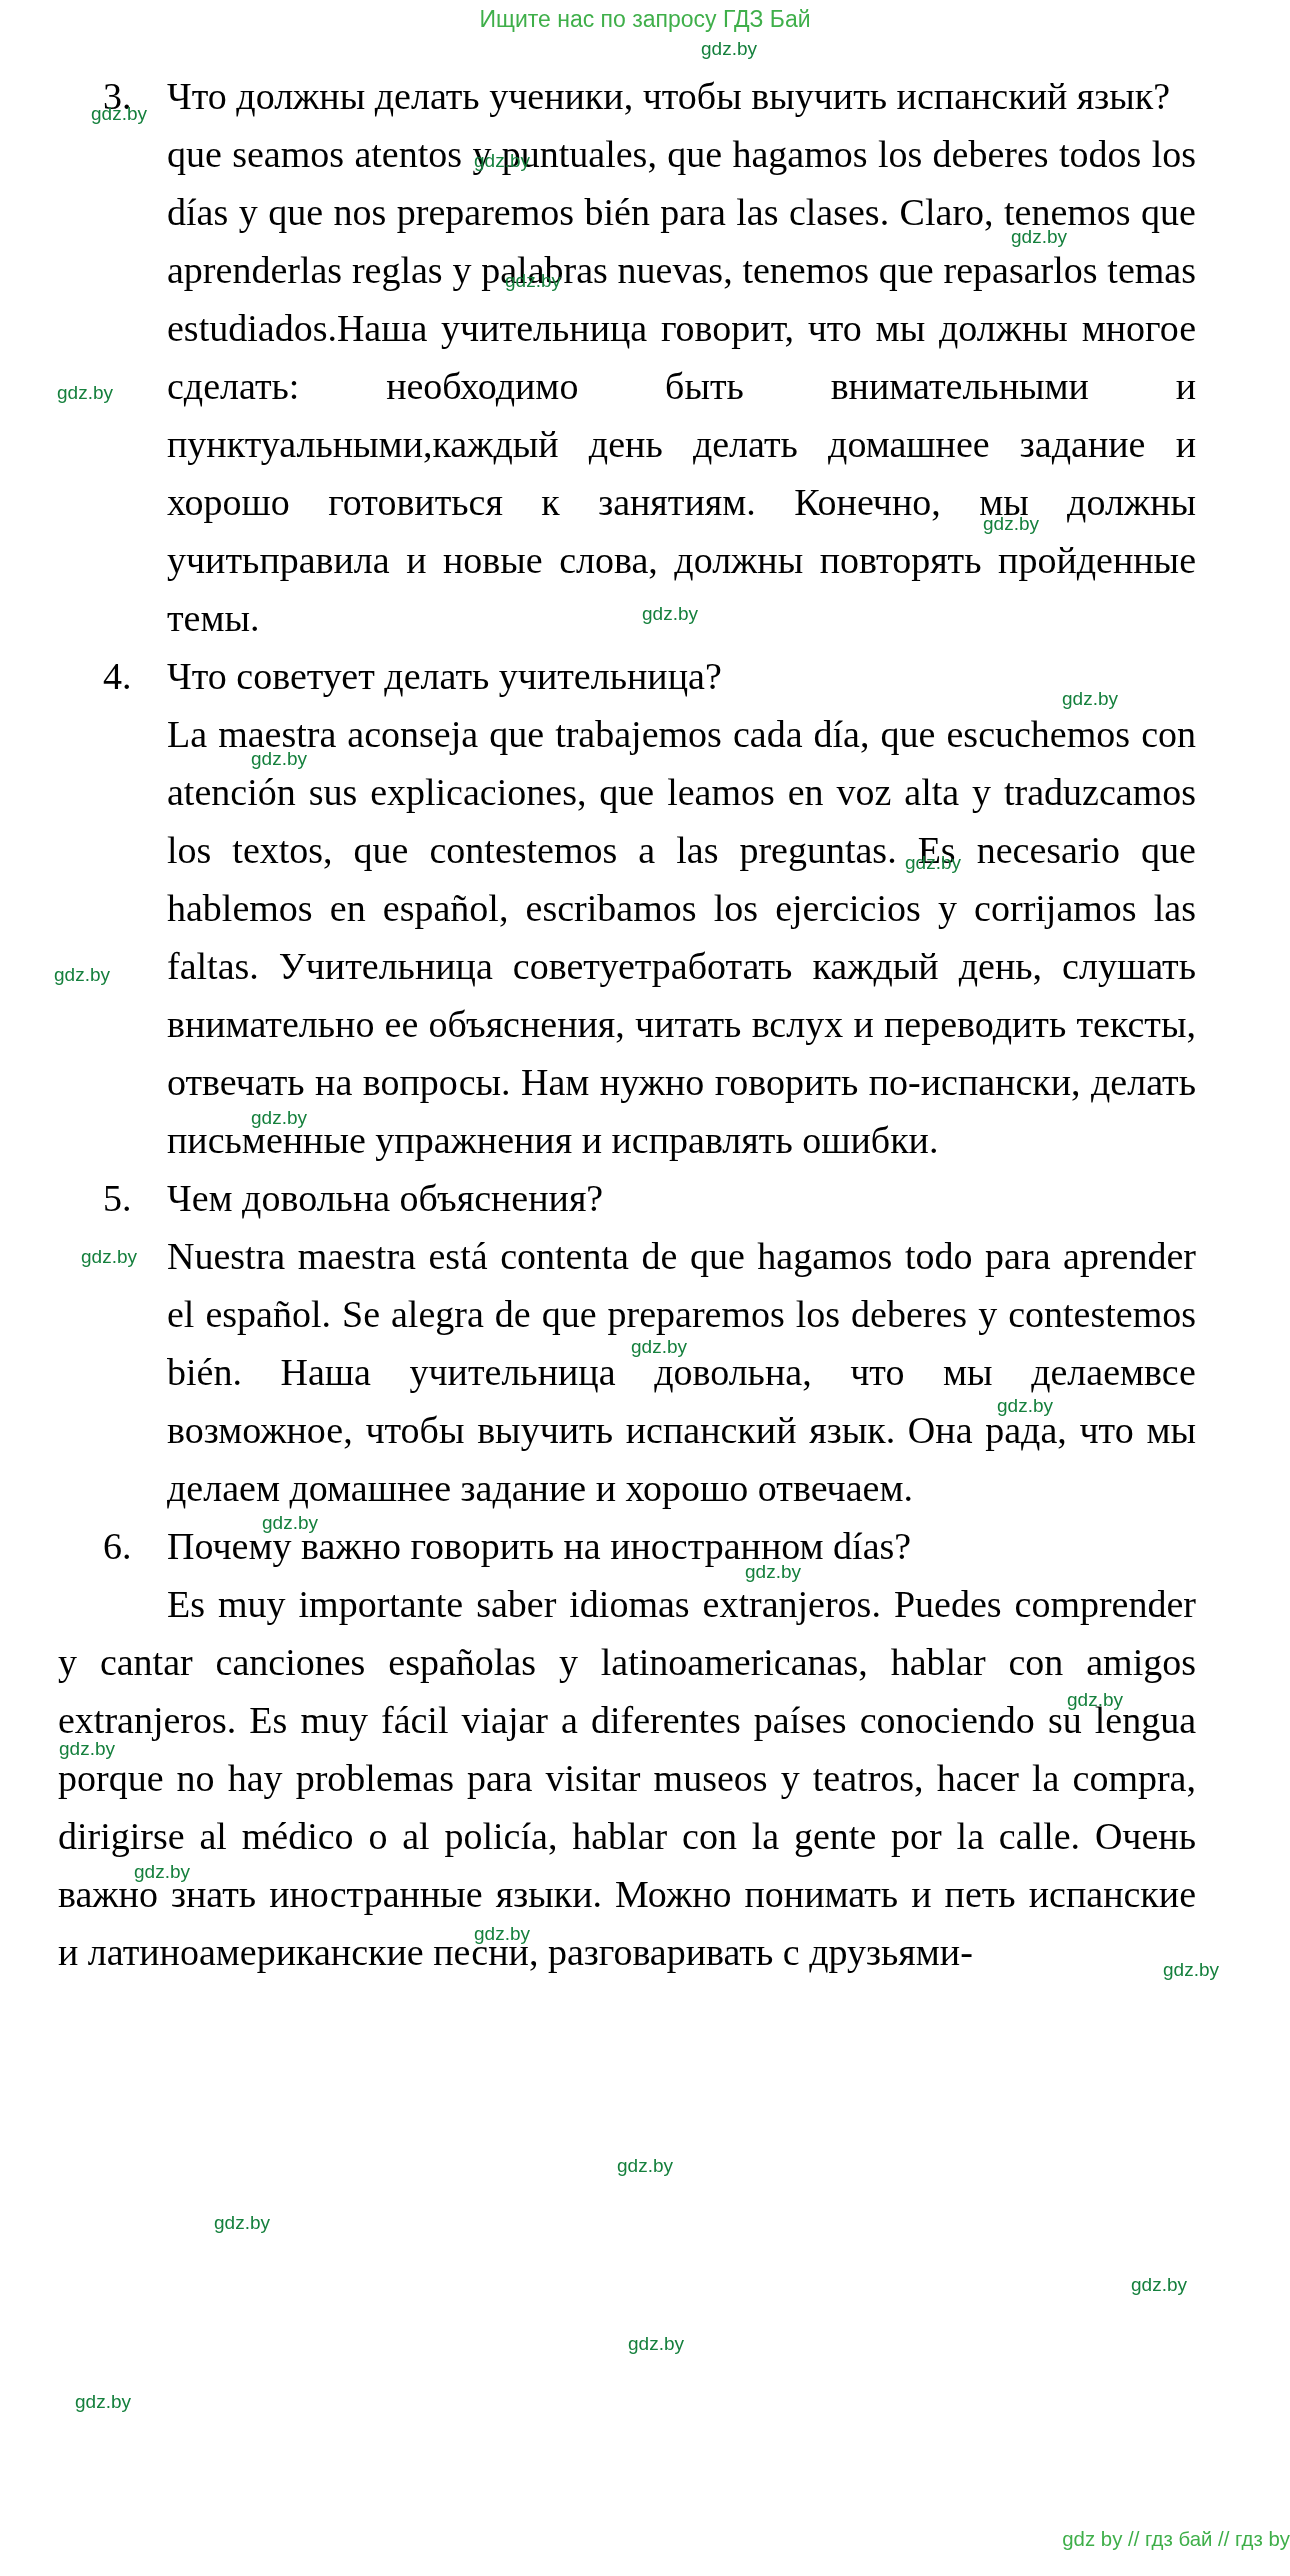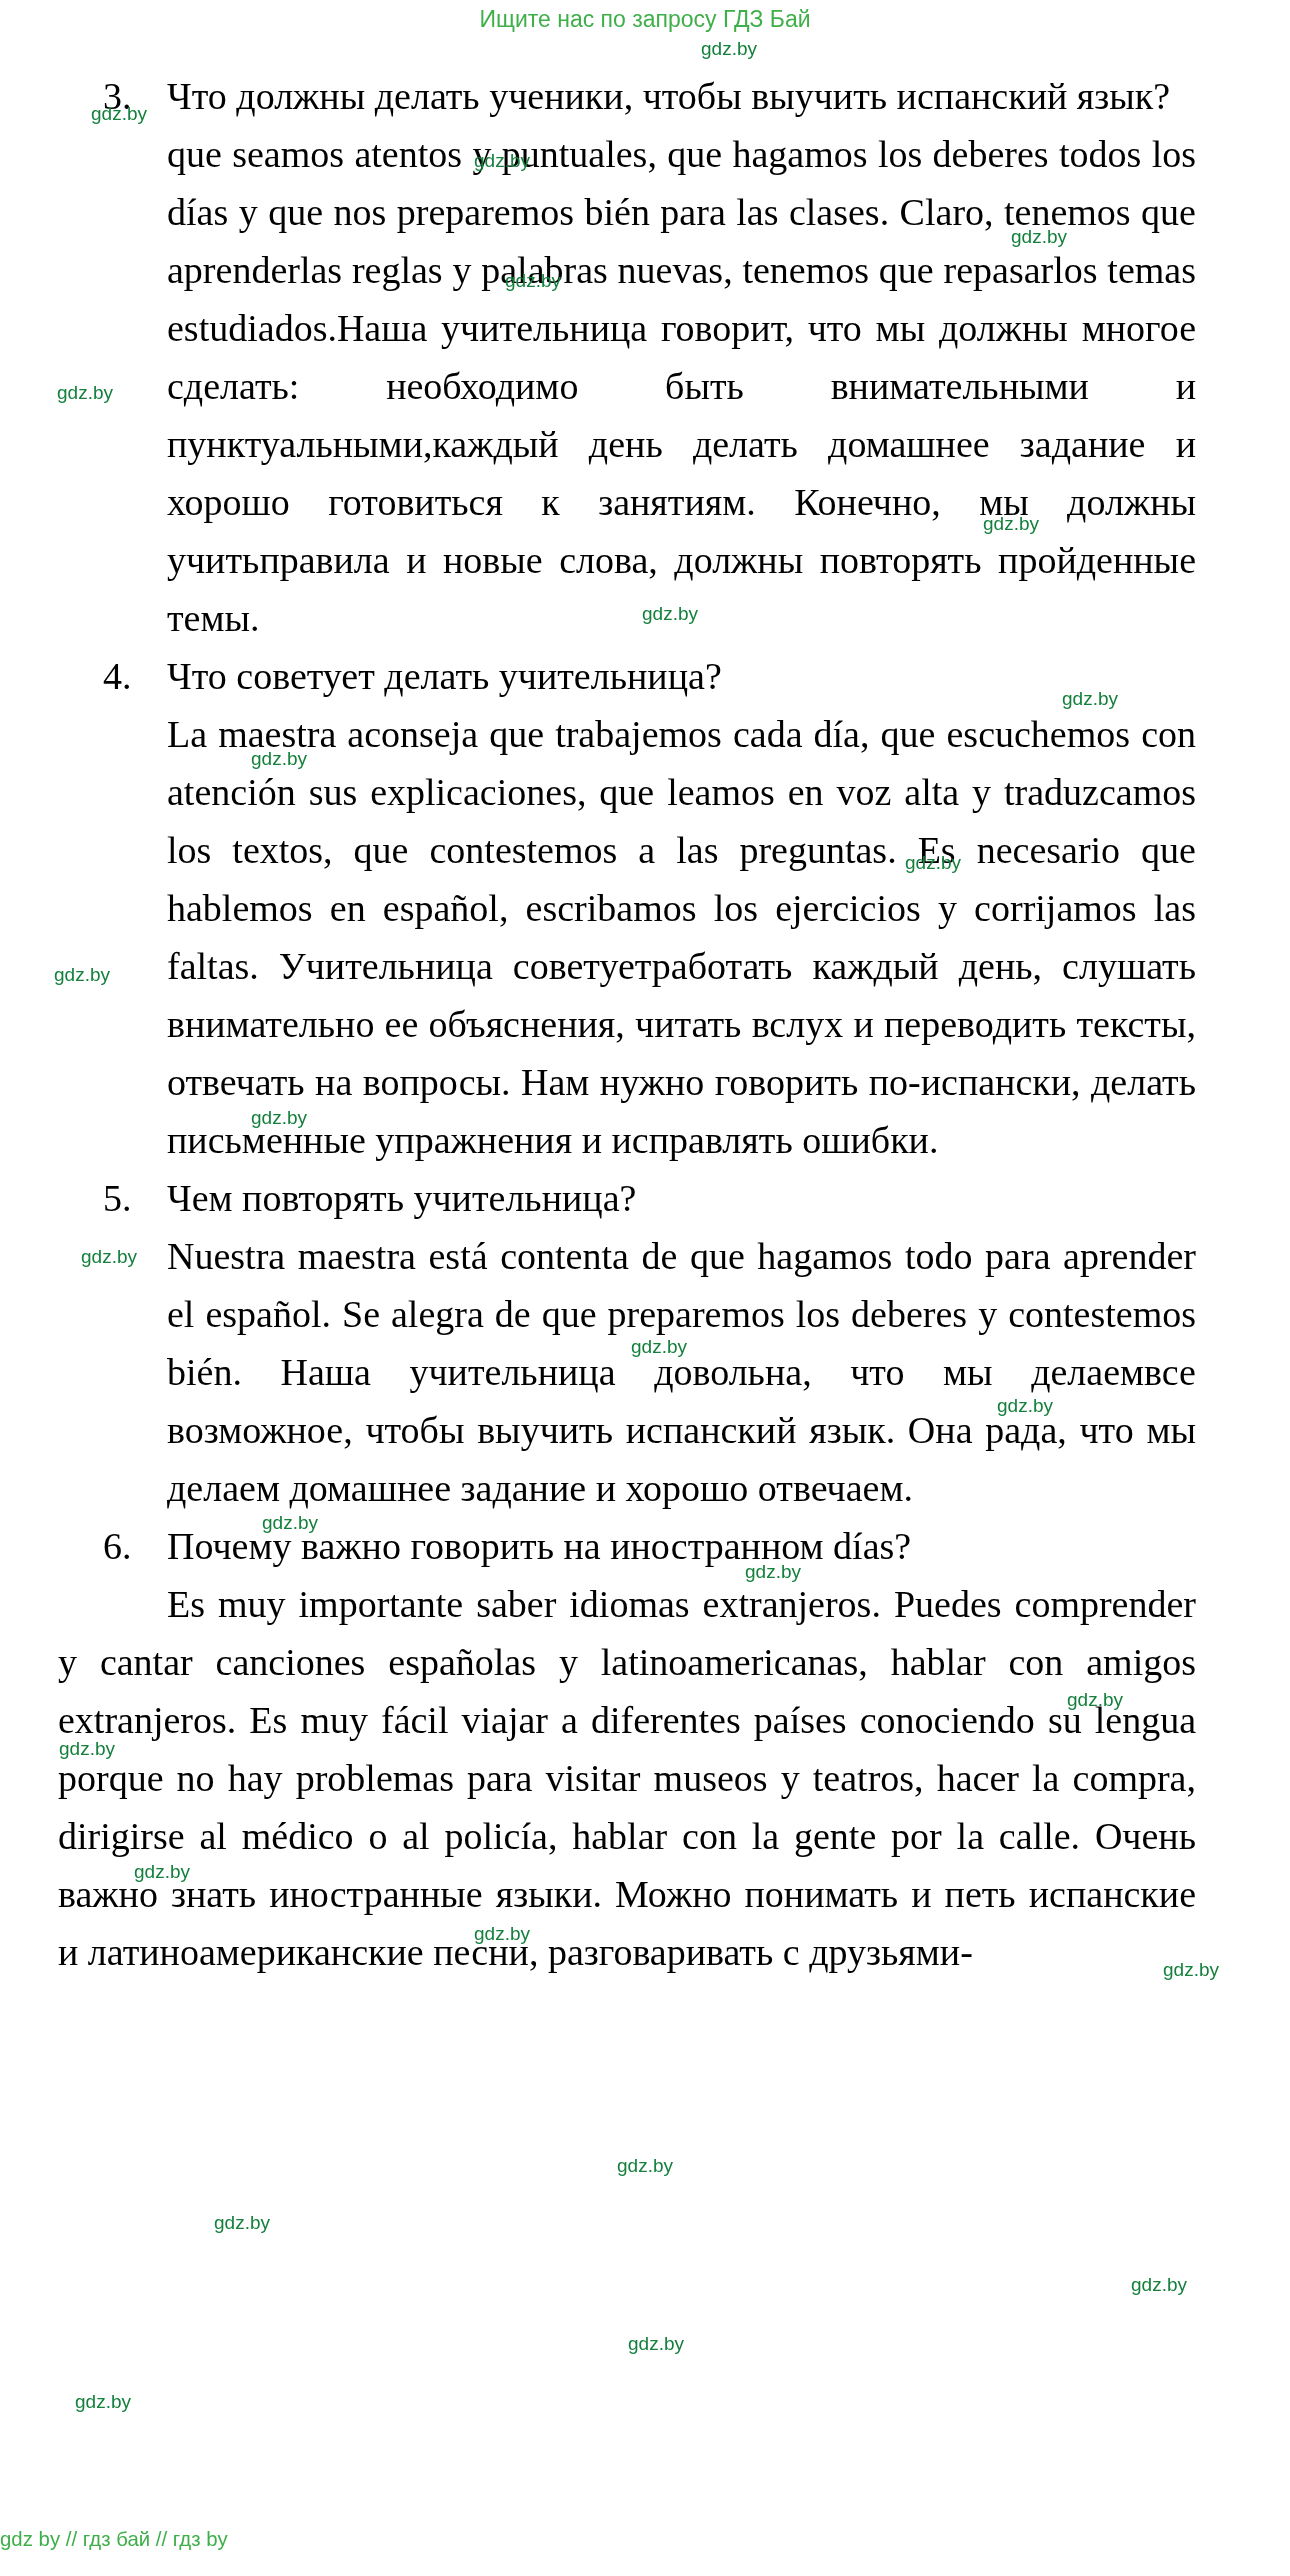--- a/index.html
+++ b/index.html
@@ -19,21 +19,21 @@
     width: 100%;
     text-align: center;
     font-family: "Liberation Sans", "DejaVu Sans", sans-serif;
     font-size: 23px;
     color: #3faf4a;
   }
   .footer-note {
     position: absolute;
     bottom: 25px; left: 0;
     width: 100%;
-    text-align: left;
+    text-align: right;
     font-family: "Liberation Sans", "DejaVu Sans", sans-serif;
     font-size: 20.4px;
     color: #3faf4a;
   }
   .content {
     position: absolute;
     top: 67px;
     left: 103px;
     width: 1093px;
     font-size: 38px;
@@ -81,21 +81,21 @@
         <div class="q-text">Что советует делать учительница?</div>
       </div>
       <div class="answer">
         <p>La maestra aconseja que trabajemos cada día, que escuchemos con atención sus explicaciones, que leamos en voz alta y traduzcamos los textos, que contestemos a las preguntas. Es necesario que hablemos en español, escribamos los ejercicios y corrijamos las faltas. Учительница советуетработать каждый день, слушать внимательно ее объяснения, читать вслух и переводить тексты, отвечать на вопросы. Нам нужно говорить по-испански, делать письменные упражнения и исправлять ошибки.</p>
       </div>
     </section>
 
     <section class="qa">
       <div class="q-row">
         <span class="num">5.</span>
-        <div class="q-text">Чем повторять учительница?</div>
+        <div class="q-text">Чем довольна объяснения?</div>
       </div>
       <div class="answer">
         <p>Nuestra maestra está contenta de que hagamos todo para aprender el español. Se alegra de que preparemos los deberes y contestemos bién. Наша учительница довольна, что мы делаемвсе возможное, чтобы выучить испанский язык. Она рада, что мы делаем домашнее задание и хорошо отвечаем.</p>
       </div>
     </section>
 
     <section class="qa">
       <div class="q-row">
         <span class="num">6.</span>
         <div class="q-text">Почему важно говорить на иностранном días?</div>

